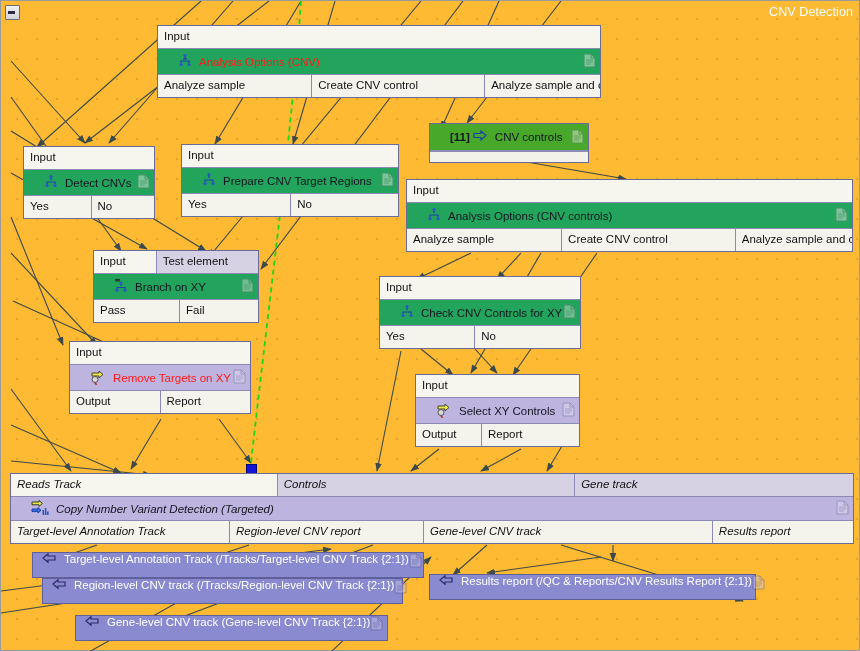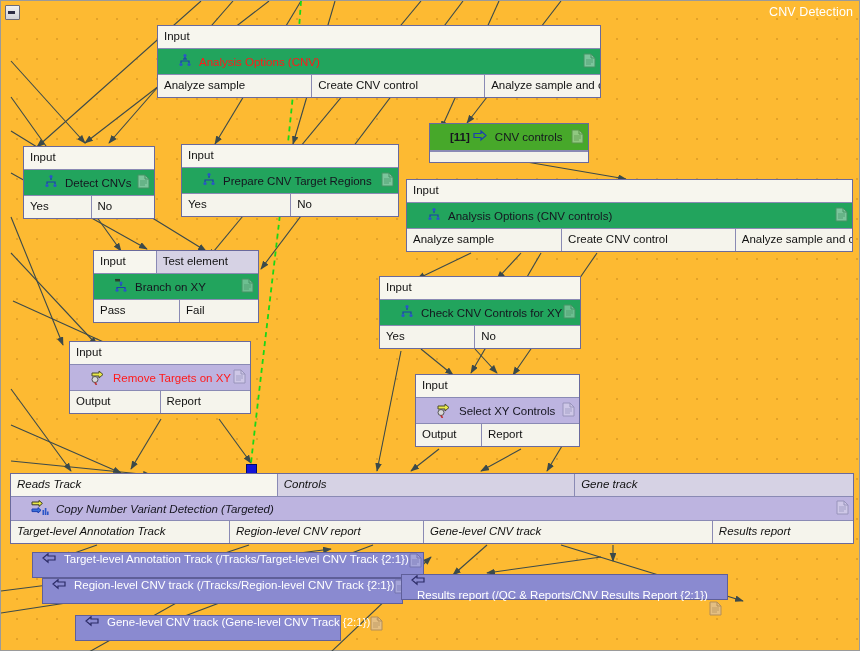--- a/index.html
+++ b/index.html
@@ -511,39 +511,39 @@
       <svg width="13" height="15" viewBox="0 0 13 15">
           <path d="M1,1 h7 l4,4 v9 h-11 z" fill="#c6c6e6" stroke="#5a5a88"></path>
       <path d="M8,1 v4 h4" fill="none" stroke="#5a5a88"></path>
       <g stroke="#7a7aa8">
             <path d="M3,7 h7 M3,9 h7 M3,11 h5"></path>
           </g>
         </svg>
     </span>
   </div>
 
-  <div class="outnode" style="left:74px;top:614px;width:266px;">
+  <div class="outnode" style="left:74px;top:614px;width:313px;">
     <span>
       <svg width="16" height="12" viewBox="0 0 16 12">
           <path d="M15,3 h-7 v-2.2 l-5,4.2 l5,4.2 v-2.2 h7 z" fill="none" stroke="#2b2b66" stroke-width="1.2"></path>
         </svg>
     </span>
     <span class="txt">Gene-level CNV track (Gene-level CNV Track {2:1})</span>
     <span class="doc-ico">
       <svg width="13" height="15" viewBox="0 0 13 15">
           <path d="M1,1 h7 l4,4 v9 h-11 z" fill="#c6c6e6" stroke="#5a5a88"></path>
       <path d="M8,1 v4 h4" fill="none" stroke="#5a5a88"></path>
       <g stroke="#7a7aa8">
             <path d="M3,7 h7 M3,9 h7 M3,11 h5"></path>
           </g>
         </svg>
     </span>
   </div>
 
-  <div class="outnode" style="left:400px;top:573px;width:327px;flex-direction:column;">
+  <div class="outnode" style="left:428px;top:573px;width:327px;">
     <span>
       <svg width="16" height="12" viewBox="0 0 16 12">
           <path d="M15,3 h-7 v-2.2 l-5,4.2 l5,4.2 v-2.2 h7 z" fill="none" stroke="#2b2b66" stroke-width="1.2"></path>
         </svg>
     </span>
     <span class="txt">Results report (/QC &amp; Reports/CNV Results Report {2:1})</span>
     <span class="doc-ico">
       <svg width="13" height="15" viewBox="0 0 13 15">
           <path d="M1,1 h7 l4,4 v9 h-11 z" fill="#c6c6e6" stroke="#5a5a88"></path>
       <path d="M8,1 v4 h4" fill="none" stroke="#5a5a88"></path>

